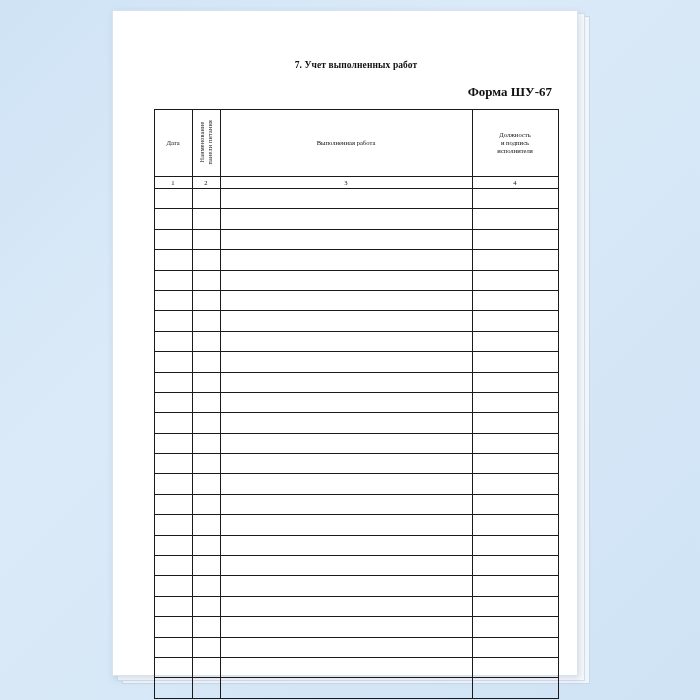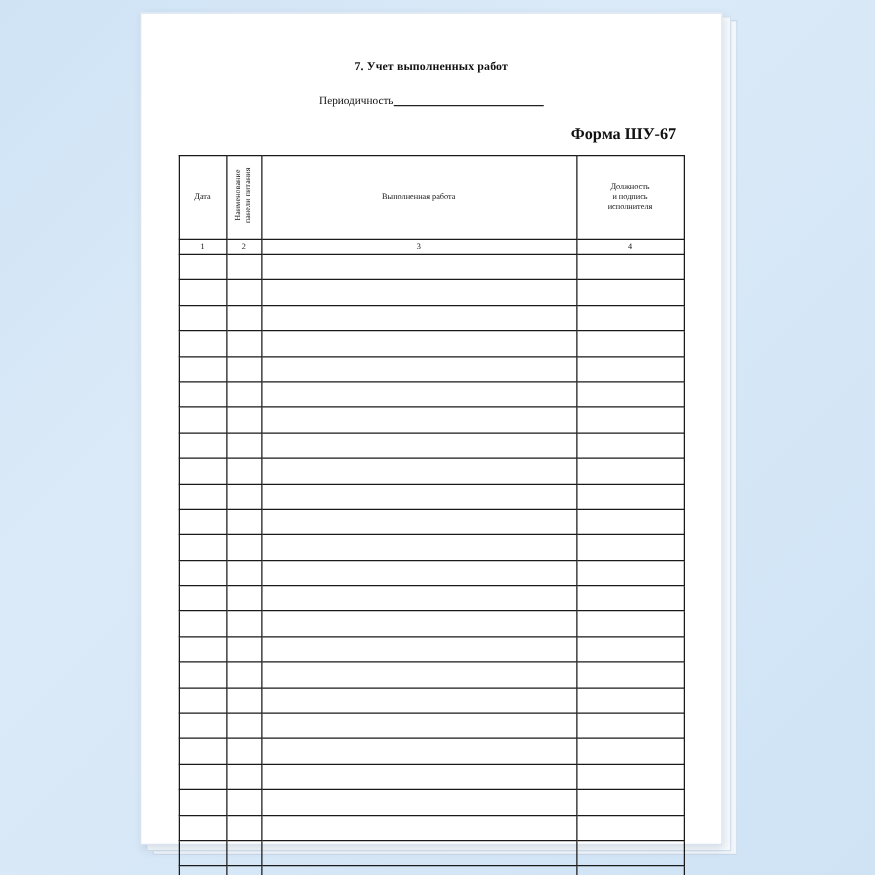--- a/index.html
+++ b/index.html
@@ -51,21 +51,21 @@
     border: 1px solid #d8e3ee;
     box-shadow: 2px 3px 7px rgba(60,90,120,0.18);
   }
 
   .doc-inner {
     position: absolute;
     left: 0;
     top: 0;
     width: 464px;
     height: 664px;
-    padding: 0;
+    padding: 11px;
   }
 
   .doc-title {
     margin-top: 38px;
     text-align: center;
     font-size: 9.5px;
     font-weight: bold;
     color: #111;
     letter-spacing: 0.1px;
   }
@@ -150,23 +150,20 @@
 <body>
 
 <div class="page-stack">
   <div class="sheet-back2"></div>
   <div class="sheet-back1"></div>
   <div class="sheet">
     <div class="doc-inner">
 
       <div class="doc-title">7. Учет выполненных работ</div>
 
-      <div class="periodicity-row">
-        <span class="periodicity-label">Периодичность</span><span class="periodicity-line"></span>
-      </div>
 
       <div class="form-code">Форма ШУ-67</div>
 
       <table class="register">
         <colgroup>
           <col class="col1">
           <col class="col2">
           <col class="col3">
           <col class="col4">
         </colgroup>

